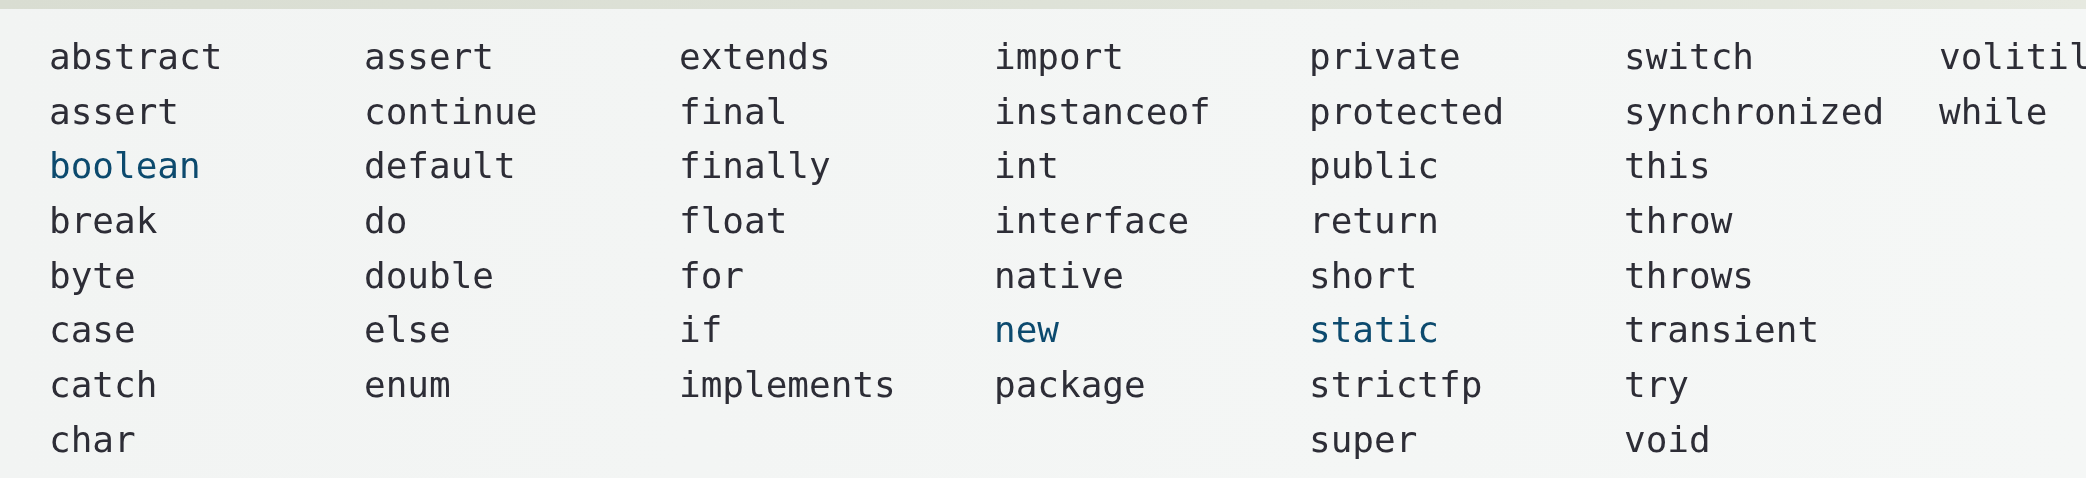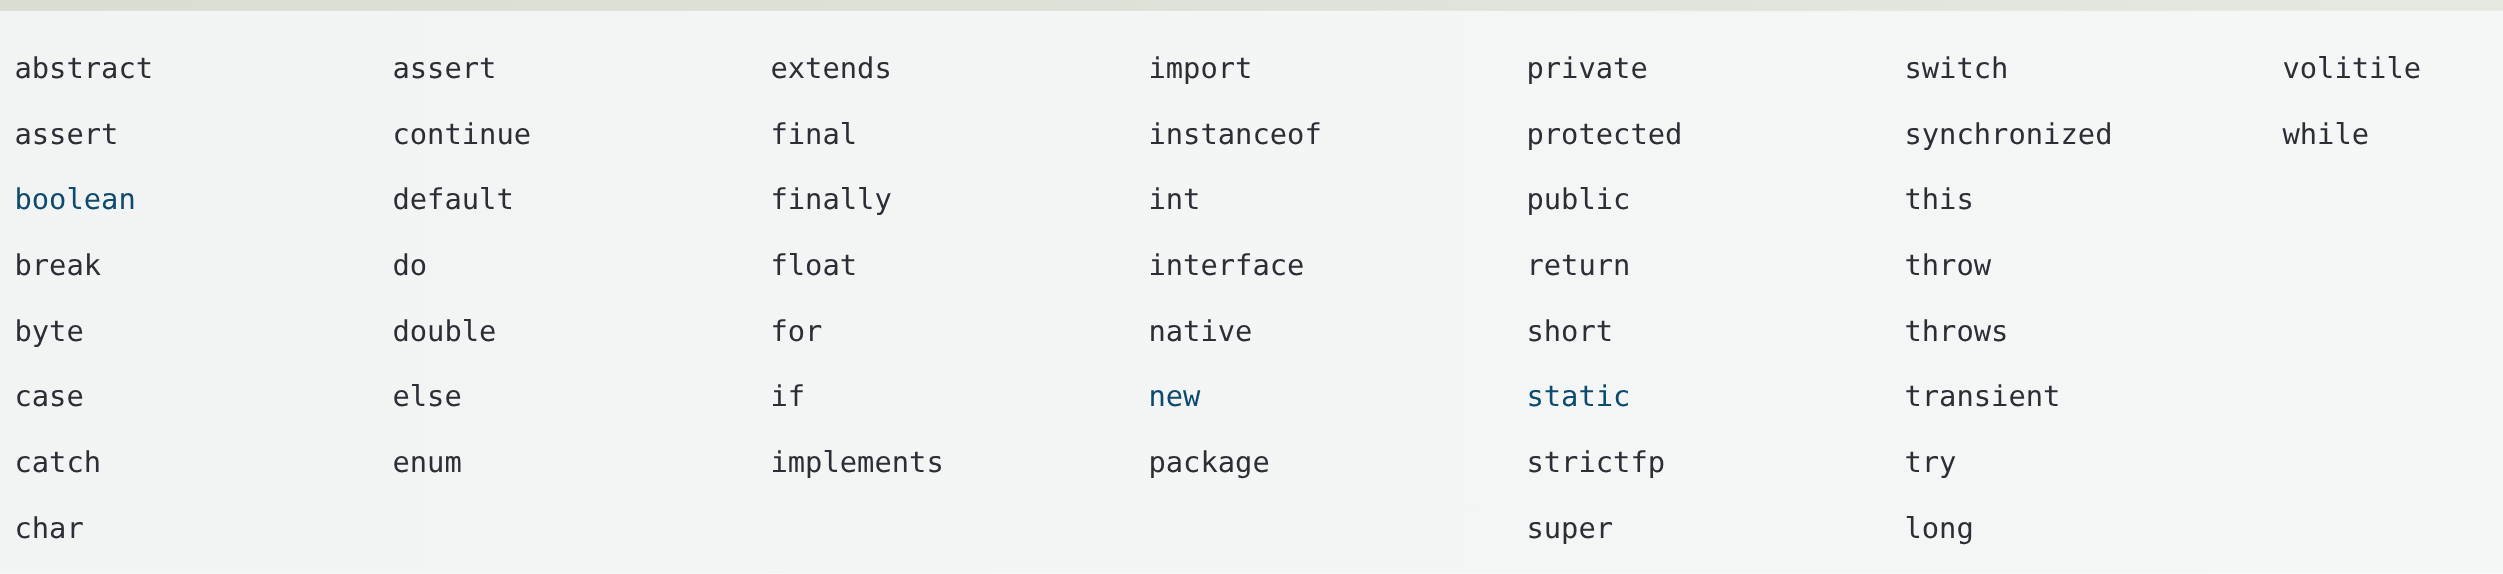--- a/index.html
+++ b/index.html
@@ -30,23 +30,24 @@
   .keyword-col {
     width: 315px;
     flex: 0 0 auto;
   }
   .keyword-col:last-child {
     width: auto;
   }
   .keyword-cell {
     height: 54.7px;
     line-height: 54.7px;
-    font-size: 24px;
+    font-size: 36px;
     color: #2d2d36;
     white-space: pre;
+    margin-left: 37px;
   }
   .keyword-cell.hl {
     color: #0c4a6e;
   }
 </style>
 </head>
 <body>
 
 <div class="top-strip"></div>
 
@@ -99,19 +100,19 @@
       <div class="keyword-cell">super</div>
     </div>
     <div class="keyword-col">
       <div class="keyword-cell">switch</div>
       <div class="keyword-cell">synchronized</div>
       <div class="keyword-cell">this</div>
       <div class="keyword-cell">throw</div>
       <div class="keyword-cell">throws</div>
       <div class="keyword-cell">transient</div>
       <div class="keyword-cell">try</div>
-      <div class="keyword-cell">long</div>
+      <div class="keyword-cell">void</div>
     </div>
     <div class="keyword-col">
       <div class="keyword-cell">volitile</div>
       <div class="keyword-cell">while</div>
     </div>
   </div>
 
 </body></html>

